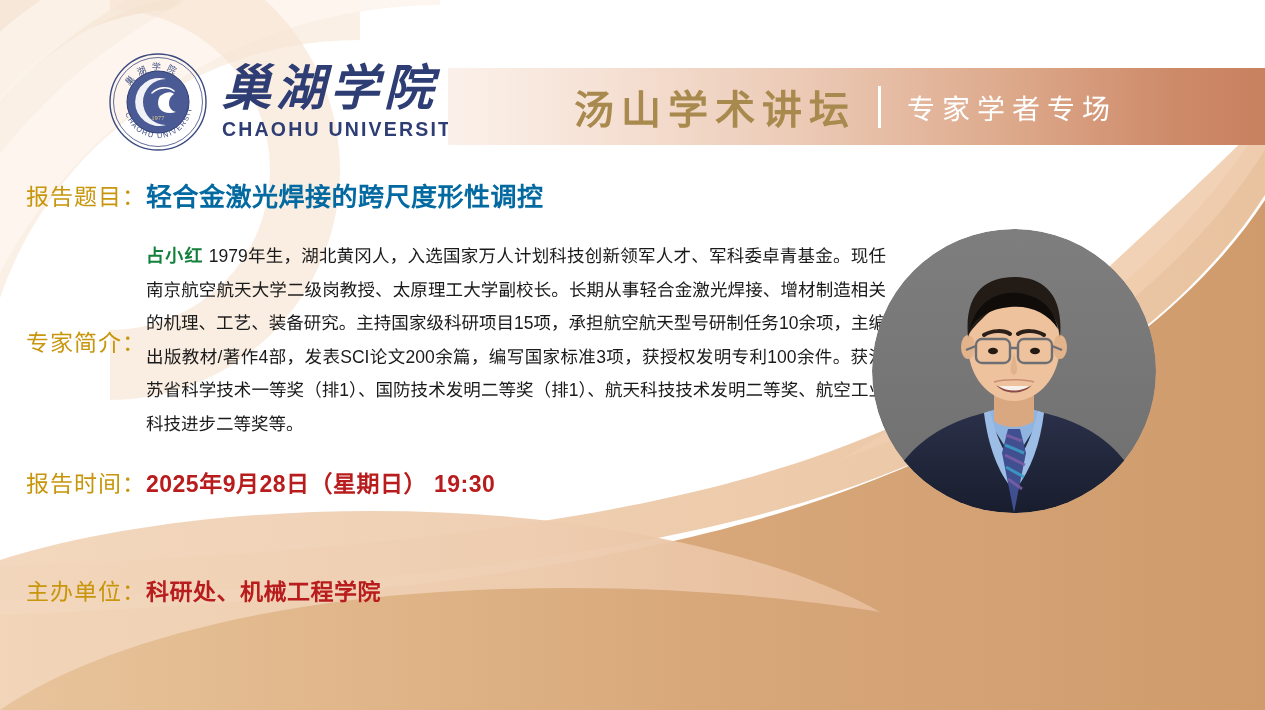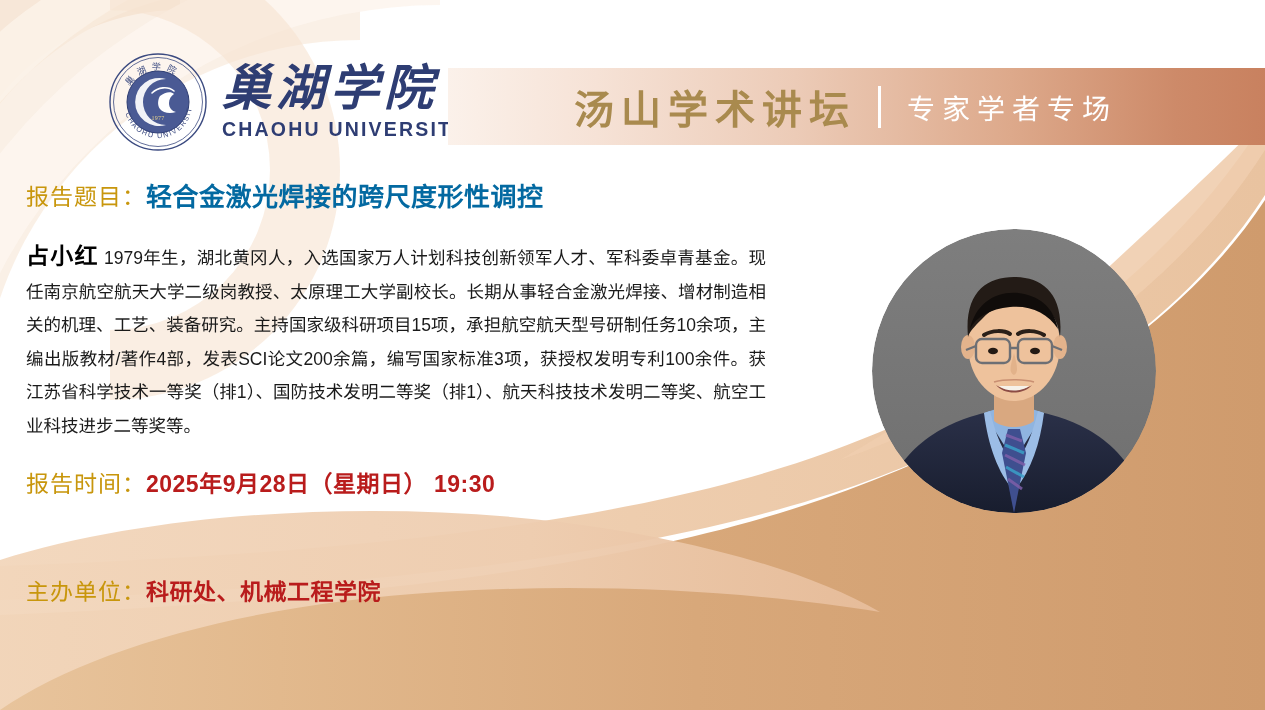--- a/index.html
+++ b/index.html
@@ -87,21 +87,21 @@
     letter-spacing:.5px;
   }
 
   .row-bio{left:26px;top:240px;width:860px;}
   .bio-body{
     width:740px;white-space:normal;
     font-size:17.5px;line-height:33.5px;color:#1a1a1a;
     text-align:justify;
   }
   .bio-name{
-    font-size:23px;font-weight:700;color:#000000;letter-spacing:1px;
+    font-size:18px;font-weight:700;color:#15803d;letter-spacing:1px;
   }
 
   .row-time{left:26px;top:465px;}
   .row-place{left:26px;top:519px;}
   .row-host{left:26px;top:573px;}
   .val-bold{
     font-size:23px;font-weight:700;color:#b91c1c;letter-spacing:.5px;
   }
 
   
@@ -214,20 +214,21 @@
       <span class="banner-sub">专家学者专场</span>
     </div>
   </div>
 
   <div class="row row-title">
     <span class="lbl colon">报告题目</span>
     <span class="val-title">轻合金激光焊接的跨尺度形性调控</span>
   </div>
 
   <div class="row row-bio">
+    <span class="lbl colon">专家简介</span>
     <div class="bio-body"><span class="bio-name">占小红</span> <span>1979年生，湖北黄冈人，入选国家万人计划科技创新领军人才、军科委卓青基金。现任南京航空航天大学二级岗教授、太原理工大学副校长。长期从事轻合金激光焊接、增材制造相关的机理、工艺、装备研究。主持国家级科研项目15项，承担航空航天型号研制任务10余项，主编出版教材/著作4部，发表SCI论文200余篇，编写国家标准3项，获授权发明专利100余件。获江苏省科学技术一等奖（排1）、国防技术发明二等奖（排1）、航天科技技术发明二等奖、航空工业科技进步二等奖等。</span></div>
   </div>
 
   <div class="row row-time">
     <span class="lbl colon">报告时间</span>
     <span class="val-bold">2025年9月28日（星期日） 19:30</span>
   </div>
 
 
   <div class="row row-host">

